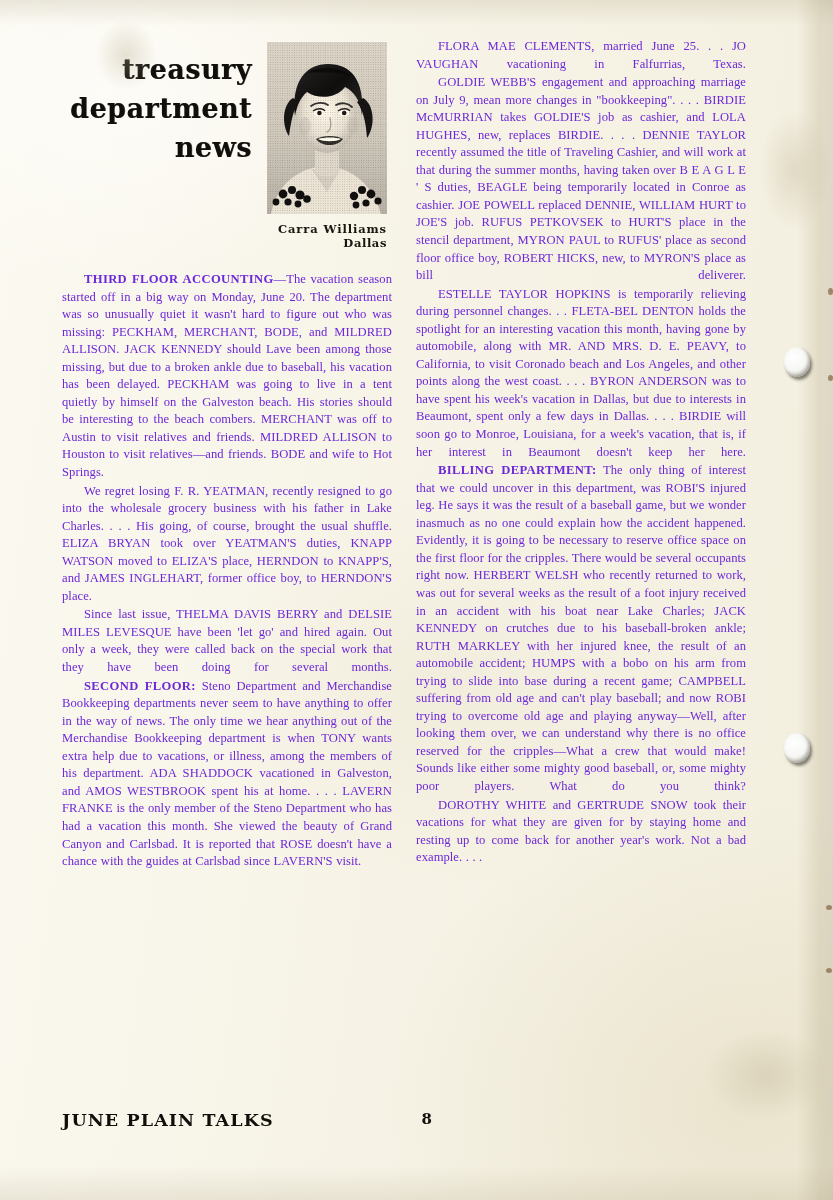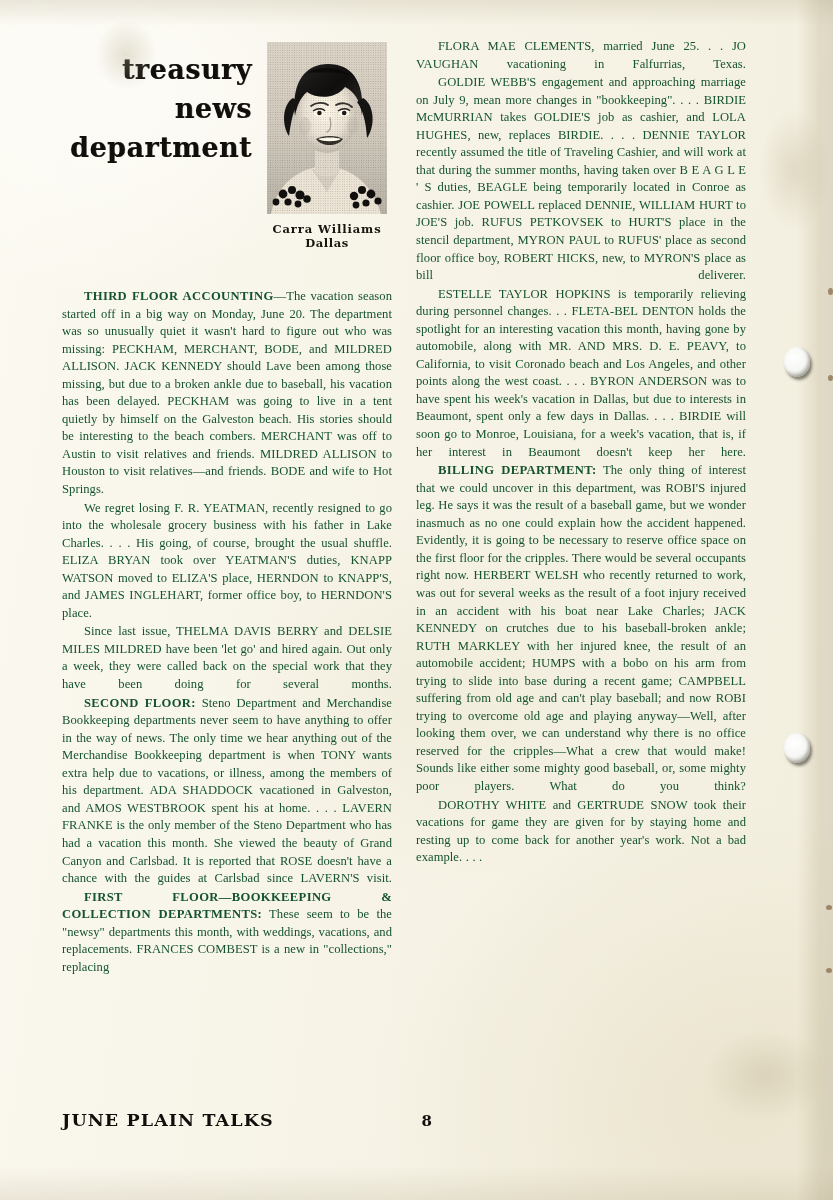--- a/index.html
+++ b/index.html
@@ -84,67 +84,67 @@
       radial-gradient(rgba(40,36,28,0.30) 0.6px, rgba(0,0,0,0) 0.7px),
       radial-gradient(rgba(255,255,255,0.16) 0.6px, rgba(0,0,0,0) 0.7px);
     background-size: 2.4px 2.4px, 3.1px 3.1px;
     background-position: 0 0, 1px 1px;
     mix-blend-mode: multiply;
     opacity: 0.85;
     pointer-events: none;
   }
   .caption {
     margin-top: 8px;
-    text-align: center;
+    text-align: right;
     font-family: "DejaVu Serif", "Liberation Serif", serif;
     font-weight: 700;
     font-size: 11.5px;
     line-height: 14px;
     letter-spacing: 0.9px;
     color: #17160f;
   }
   .caption .cap-name { display: block; }
   .caption .cap-role { display: block; letter-spacing: 0.6px; }
 
   
   .col {
     position: absolute;
     top: 0;
     width: 330px;
   }
-  .col-left  { left: 62px;  top: 288px; }
+  .col-left  { left: 62px;  top: 271px; }
   .col-right { left: 416px; top: 38px;  }
 
   .col p {
     margin: 0 0 1px 0;
     text-indent: 22px;
     text-align: justify;
     text-align-last: justify;
     font-family: "Liberation Serif", "DejaVu Serif", serif;
     font-size: 12.6px;
     line-height: 17.55px;
     letter-spacing: 0.05px;
     word-spacing: 0.3px;
-    color: #14532d;
+    color: #6d28d9;
     -webkit-font-smoothing: none;
   }
   .col p:last-child { text-align-last: left; }
   .col p b {
     font-weight: 700;
     letter-spacing: 0.35px;
   }
 
   
   .footer {
     position: absolute;
     left: 62px;
     top: 1110px;
     width: 392px;
     display: flex;
-    align-items: flex-end;
+    align-items: flex-start;
   }
   .footer-title {
     font-family: "DejaVu Serif", "Liberation Serif", serif;
     font-weight: 700;
     font-size: 17.5px;
     letter-spacing: 1.1px;
     color: #100f0b;
     flex: 0 0 auto;
   }
   .footer-page {
@@ -216,22 +216,22 @@
 </style>
 </head>
 <body>
 
 <div class="page">
   <div class="content">
 
     <div class="masthead">
       <div class="masthead-title">
         <span>treasury</span>
+        <span>department</span>
         <span>news</span>
-        <span>department</span>
       </div>
 
       <div class="portrait-wrap">
         <div class="portrait">
           <svg viewBox="0 0 120 172" width="120" height="172" preserveAspectRatio="none">
             <defs>
               <linearGradient id="bgph" x1="0" y1="0" x2="0" y2="1">
                 <stop offset="0%" stop-color="#cfc9b8"></stop>
                 <stop offset="55%" stop-color="#c3bdab"></stop>
                 <stop offset="100%" stop-color="#b0a995"></stop>
@@ -299,31 +299,30 @@
         <div class="caption">
           <span class="cap-name">Carra  Williams</span>
           <span class="cap-role">Dallas</span>
         </div>
       </div>
     </div>
 
     <div class="col col-left">
       <p><b>THIRD FLOOR ACCOUNTING</b><span>—The vacation season started off in a big way on Monday, June 20. The department was so unusually quiet it wasn't hard to figure out who was missing: PECKHAM, MERCHANT, BODE, and MILDRED ALLISON. JACK KENNEDY should Lave been among those missing, but due to a broken ankle due to baseball, his vacation has been delayed. PECKHAM was going to live in a tent quietly by himself on the Galveston beach. His stories should be interesting to the beach combers. MERCHANT was off to Austin to visit relatives and friends. MILDRED ALLISON to Houston to visit relatives—and friends. BODE and wife to Hot Springs.</span></p>
       <p><span>We regret losing F. R. YEATMAN, recently resigned to go into the wholesale grocery business with his father in Lake Charles. . . . His going, of course, brought the usual shuffle. ELIZA BRYAN took over YEATMAN'S duties, KNAPP WATSON moved to ELIZA'S place, HERNDON to KNAPP'S, and JAMES INGLEHART, former office boy, to HERNDON'S place.</span></p>
-      <p><span>Since last issue, THELMA DAVIS BERRY and DELSIE MILES MILDRED have been 'let go' and hired again. Out only a week, they were called back on the special work that they have been doing for several months.</span></p>
+      <p><span>Since last issue, THELMA DAVIS BERRY and DELSIE MILES LEVESQUE have been 'let go' and hired again. Out only a week, they were called back on the special work that they have been doing for several months.</span></p>
       <p><b>SECOND FLOOR:</b><span> Steno Department and Merchandise Bookkeeping departments never seem to have anything to offer in the way of news. The only time we hear anything out of the Merchandise Bookkeeping department is when TONY wants extra help due to vacations, or illness, among the members of his department. ADA SHADDOCK vacationed in Galveston, and AMOS WESTBROOK spent his at home. . . . LAVERN FRANKE is the only member of the Steno Department who has had a vacation this month. She viewed the beauty of Grand Canyon and Carlsbad. It is reported that ROSE doesn't have a chance with the guides at Carlsbad since LAVERN'S visit.</span></p>
-      <p><b>FIRST FLOOR—BOOKKEEPING &amp; COLLECTION DEPARTMENTS:</b><span> These seem to be the "newsy" departments this month, with weddings, vacations, and replacements. FRANCES COMBEST is a new in "collections," replacing</span></p>
     </div>
 
     <div class="col col-right">
       <p><span>FLORA MAE CLEMENTS, married June 25. . . JO VAUGHAN vacationing in Falfurrias, Texas.</span></p>
       <p><span>GOLDIE WEBB'S engagement and approaching marriage on July 9, mean more changes in "bookkeeping". . . . BIRDIE McMURRIAN takes GOLDIE'S job as cashier, and LOLA HUGHES, new, replaces BIRDIE. . . . DENNIE TAYLOR recently assumed the title of Traveling Cashier, and will work at that during the summer months, having taken over B E A G L E ' S duties, BEAGLE being temporarily located in Conroe as cashier. JOE POWELL replaced DENNIE, WILLIAM HURT to JOE'S job. RUFUS PETKOVSEK to HURT'S place in the stencil department, MYRON PAUL to RUFUS' place as second floor office boy, ROBERT HICKS, new, to MYRON'S place as bill deliverer.</span></p>
       <p><span>ESTELLE TAYLOR HOPKINS is temporarily relieving during personnel changes. . . FLETA-BEL DENTON holds the spotlight for an interesting vacation this month, having gone by automobile, along with MR. AND MRS. D. E. PEAVY, to California, to visit Coronado beach and Los Angeles, and other points along the west coast. . . . BYRON ANDERSON was to have spent his week's vacation in Dallas, but due to interests in Beaumont, spent only a few days in Dallas. . . . BIRDIE will soon go to Monroe, Louisiana, for a week's vacation, that is, if her interest in Beaumont doesn't keep her here.</span></p>
       <p><b>BILLING DEPARTMENT:</b><span> The only thing of interest that we could uncover in this department, was ROBI'S injured leg. He says it was the result of a baseball game, but we wonder inasmuch as no one could explain how the accident happened. Evidently, it is going to be necessary to reserve office space on the first floor for the cripples. There would be several occupants right now. HERBERT WELSH who recently returned to work, was out for several weeks as the result of a foot injury received in an accident with his boat near Lake Charles; JACK KENNEDY on crutches due to his baseball-broken ankle; RUTH MARKLEY with her injured knee, the result of an automobile accident; HUMPS with a bobo on his arm from trying to slide into base during a recent game; CAMPBELL suffering from old age and can't play baseball; and now ROBI trying to overcome old age and playing anyway—Well, after looking them over, we can understand why there is no office reserved for the cripples—What a crew that would make! Sounds like either some mighty good baseball, or, some mighty poor players. What do you think?</span></p>
-      <p><span>DOROTHY WHITE and GERTRUDE SNOW took their vacations for game they are given for by staying home and resting up to come back for another year's work. Not a bad example. . . .</span></p>
+      <p><span>DOROTHY WHITE and GERTRUDE SNOW took their vacations for what they are given for by staying home and resting up to come back for another year's work. Not a bad example. . . .</span></p>
     </div>
 
     <div class="footer">
       <div class="footer-title">JUNE PLAIN TALKS</div>
       <div class="footer-page">8</div>
     </div>
 
   </div>
 
   <div class="smudge m1"></div>

